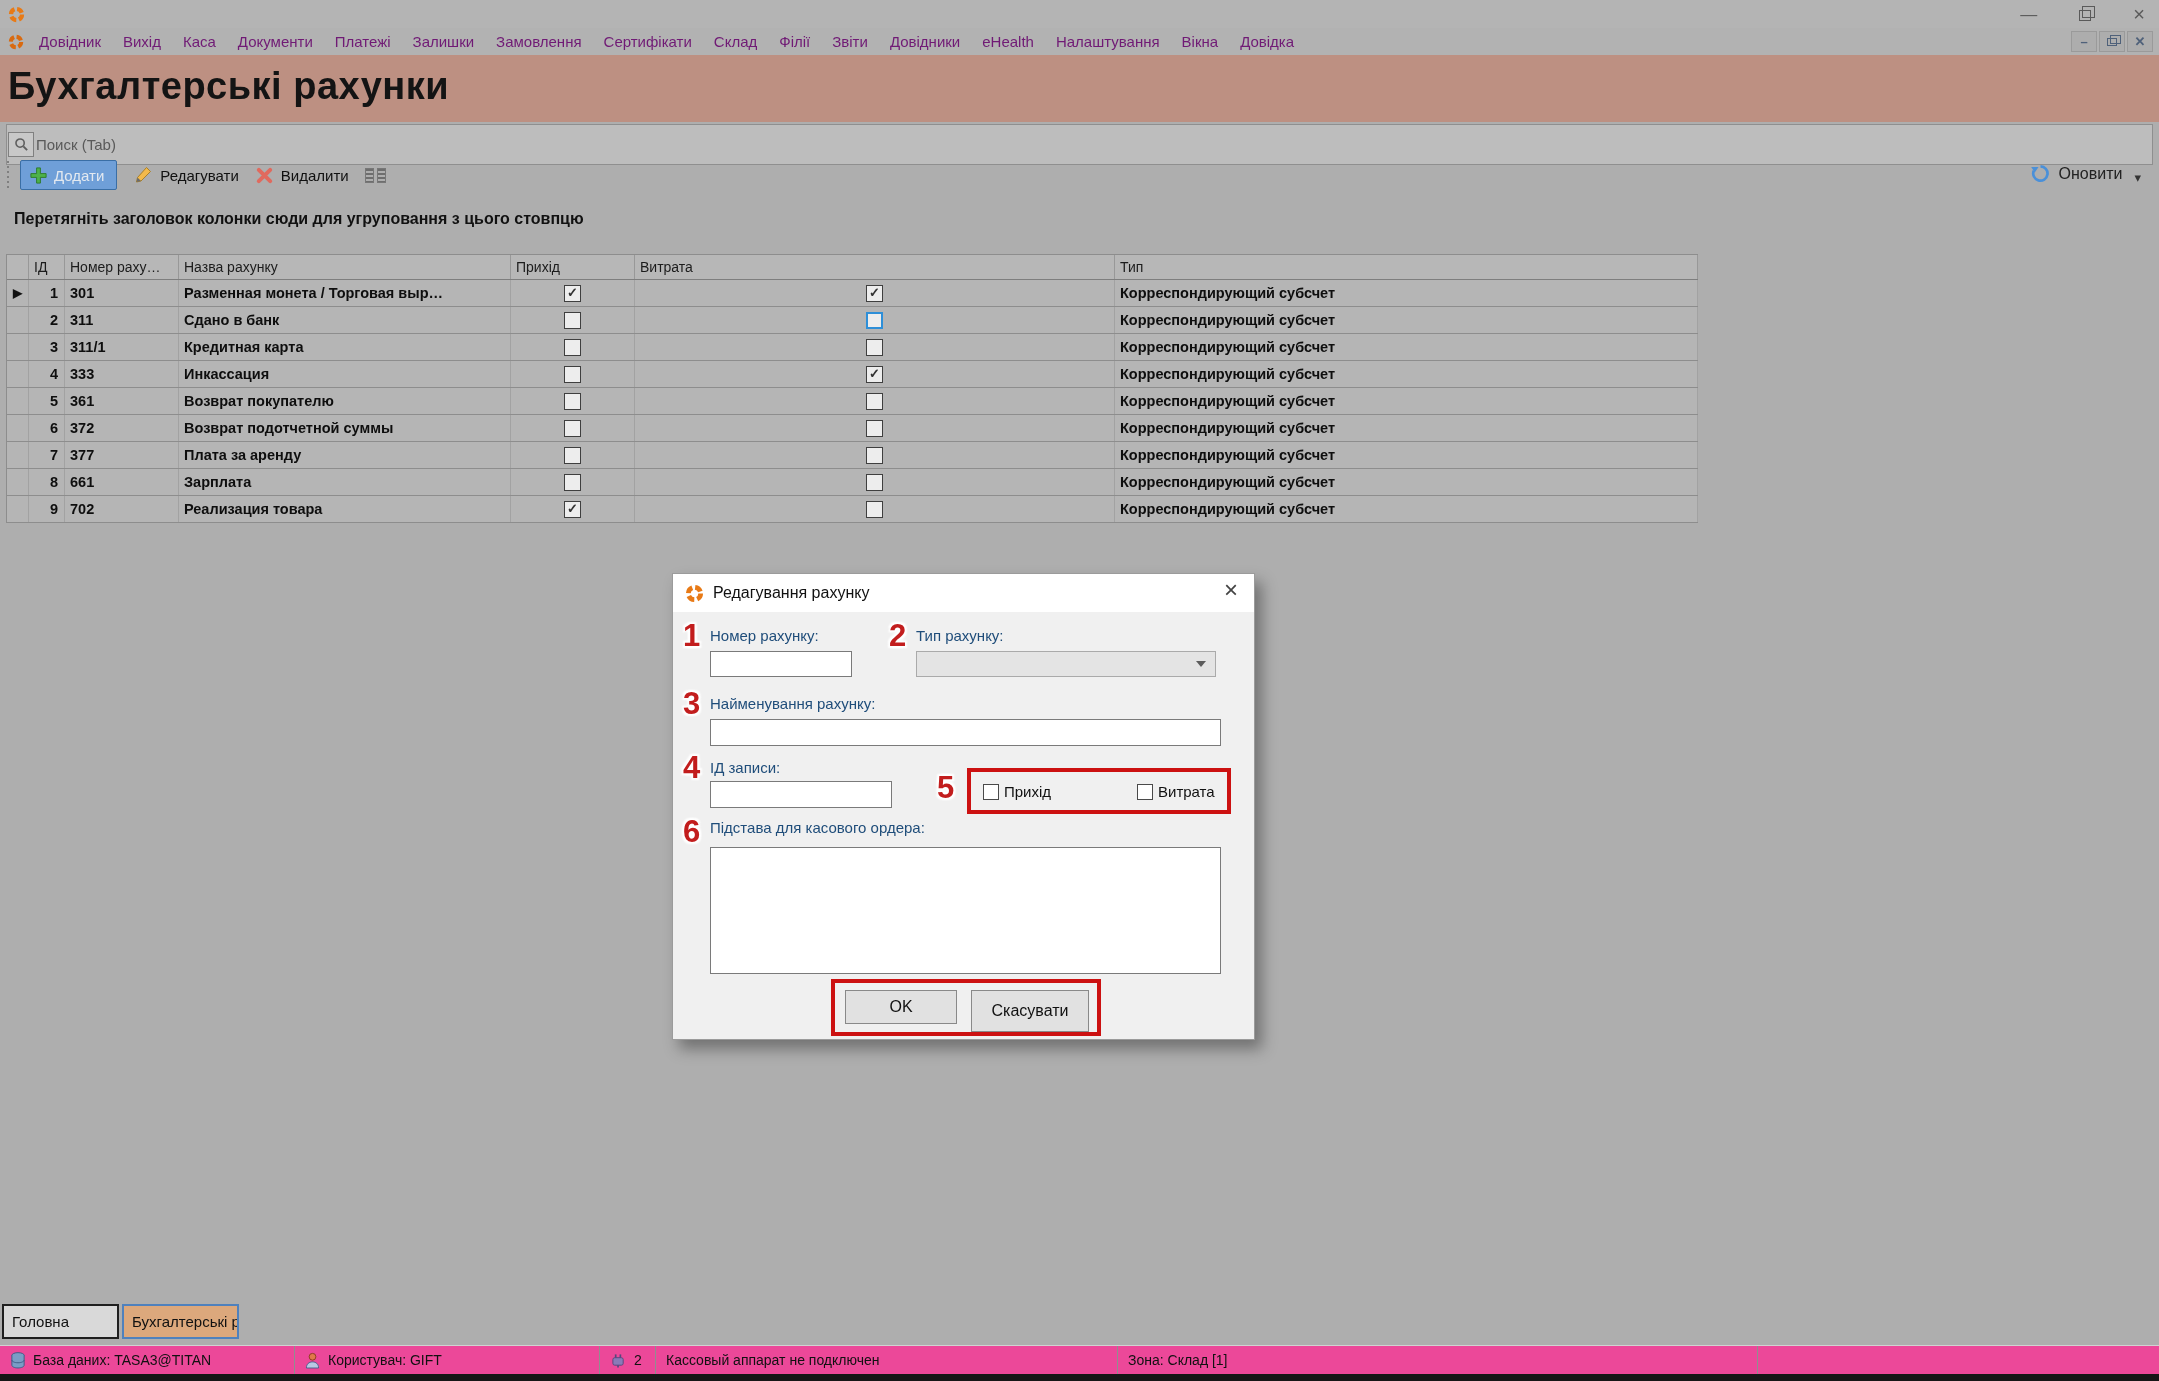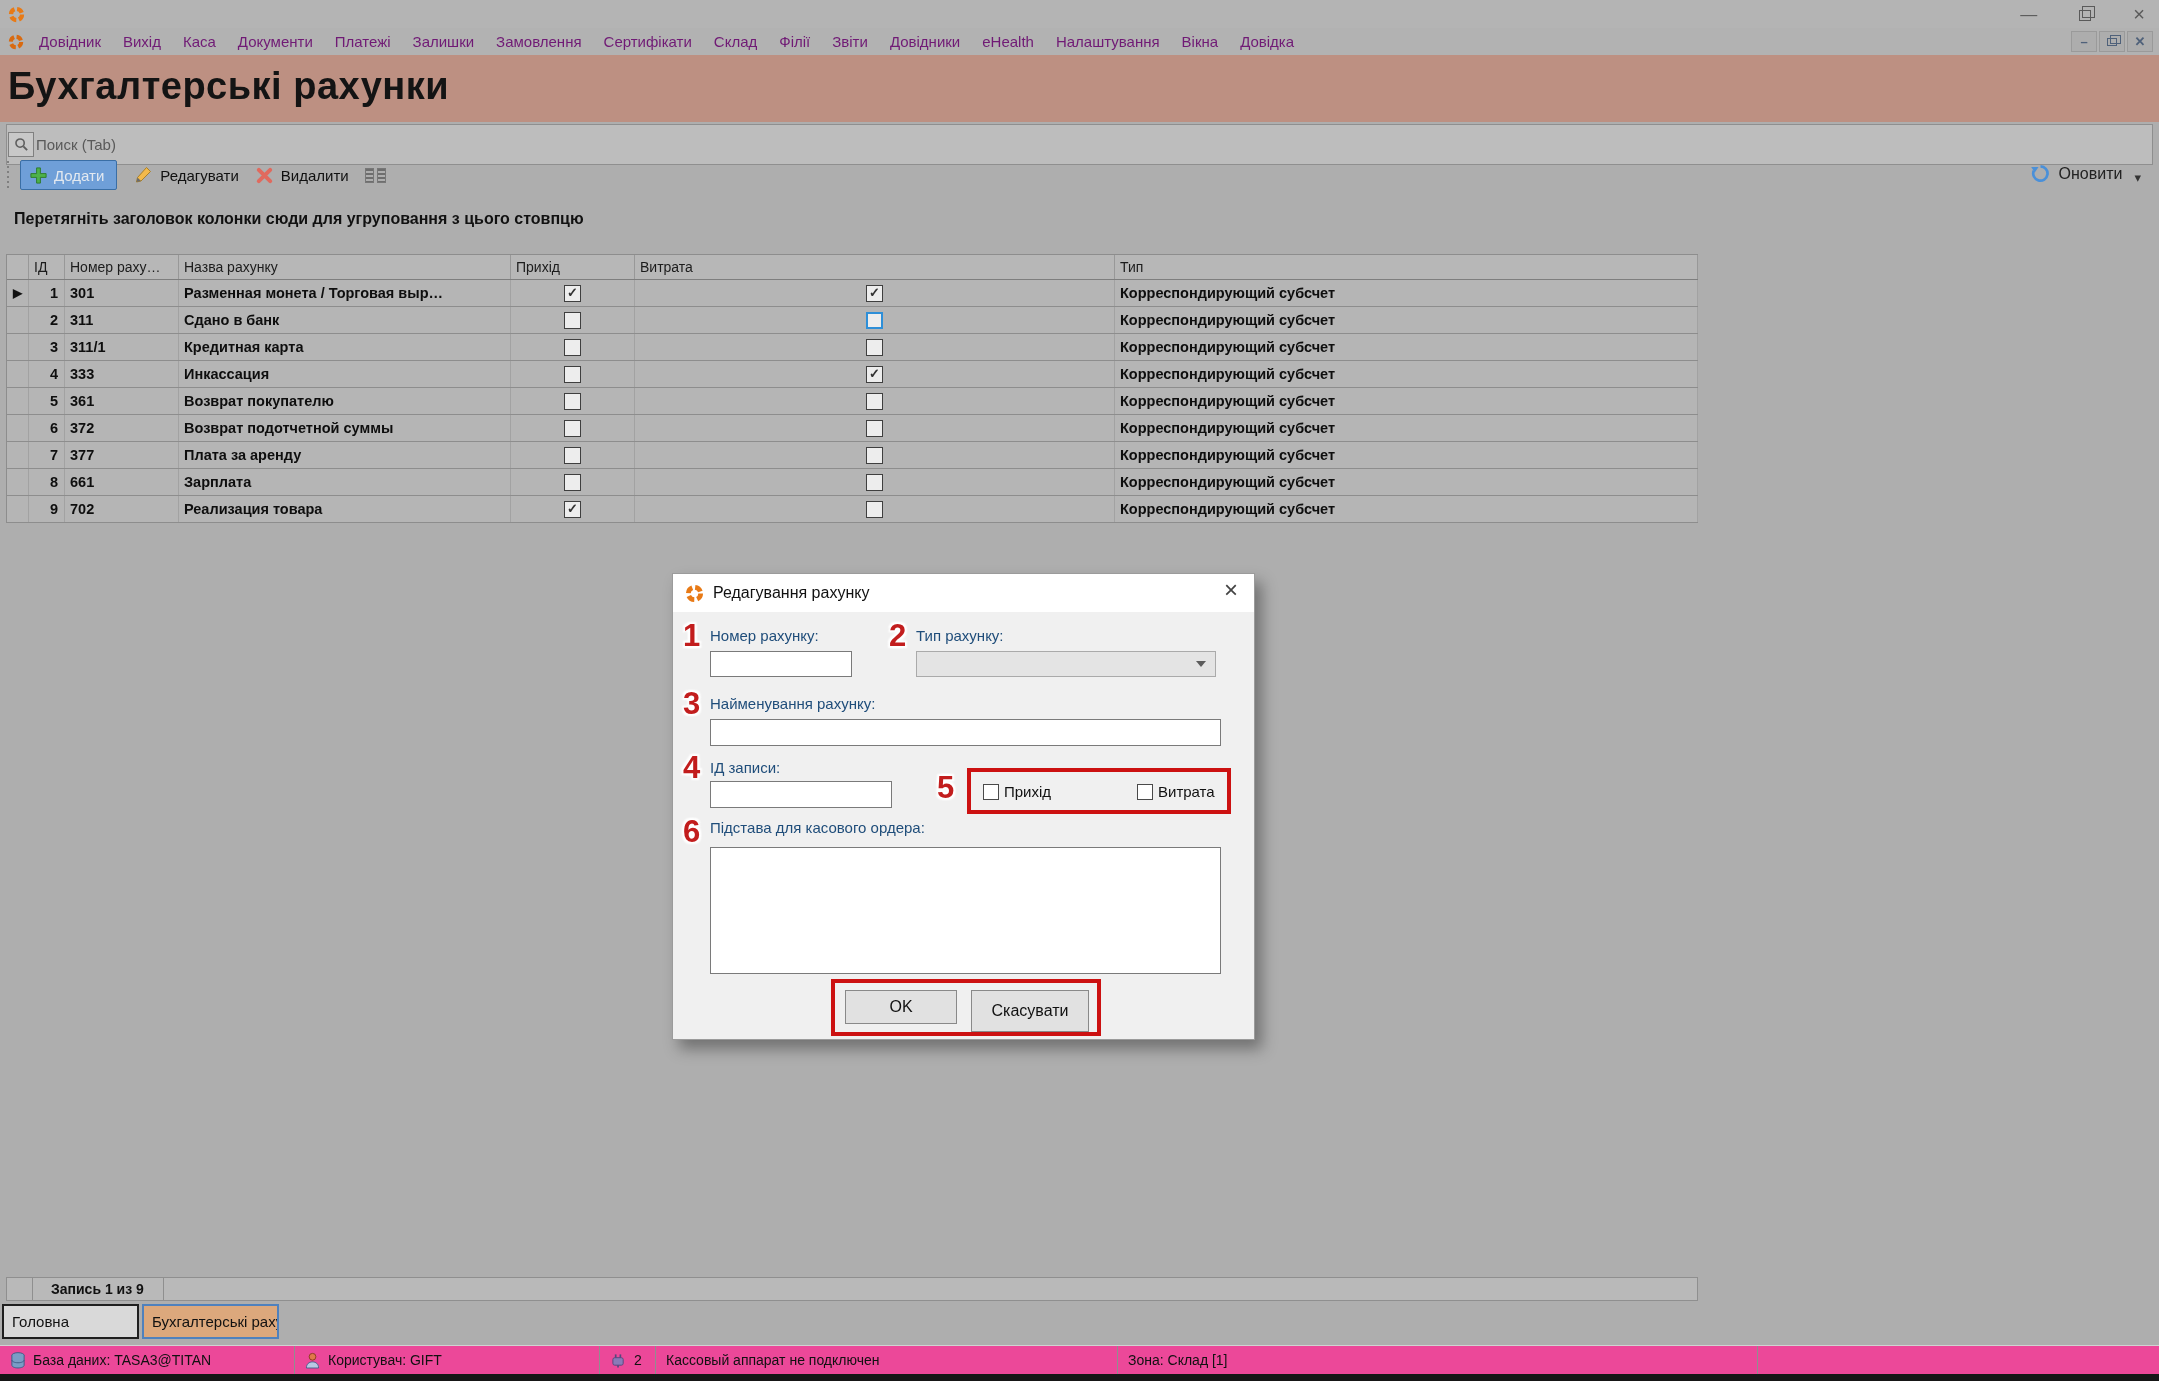--- a/index.html
+++ b/index.html
@@ -96,21 +96,21 @@
   .dlg-btn { position:absolute; background:#e1e1e1; border:1px solid #898989; font-size:16px; color:#111;
              display:flex; align-items:center; justify-content:center; cursor:default; }
 
   
   .record-bar { position:absolute; top:1277px; left:6px; width:1692px; height:24px; background:#b9b9b9;
                 border:1px solid #8f8f8f; display:flex; }
   .record-cell-first { width:26px; border-right:1px solid #8f8f8f; }
   .record-cell-text { width:131px; border-right:1px solid #8f8f8f; overflow:hidden; white-space:nowrap;
                       font-size:14px; font-weight:bold; color:#111; padding:3px 0 0 18px; }
   .tabbar { position:absolute; top:1304px; left:2px; height:38px; display:flex; gap:3px; }
-  .tab { height:35px; width:137px; background:#d9d9d9; border:2px solid #1f1f1f; font-size:15px; color:#111;
+  .tab { height:35px; width:117px; background:#d9d9d9; border:2px solid #1f1f1f; font-size:15px; color:#111;
          padding:7px 0 0 8px; cursor:default; overflow:hidden; white-space:nowrap; }
   .tab.active { background:#dca87c; border-color:#4f81bd; }
   .statusbar { position:absolute; top:1345px; left:0; width:100%; height:29px; background:#ec4899;
                border-top:1px solid #d2d2d2; display:flex; align-items:center; font-size:14px; color:#111; }
   .seg { display:flex; align-items:center; gap:7px; height:100%; border-right:1px solid #8f8f8f; padding:0 10px; }
   .seg-db { width:295px; } .seg-user { width:305px;gap:8px; } .seg-count { width:56px; justify-content:flex-start; }
   .seg-cash { width:462px; } .seg-zone { width:640px; }
   .bottom-strip { position:absolute; top:1374px; left:0; width:100%; height:7px; background:#161616; }
 
   svg { display:block; }
@@ -386,24 +386,20 @@
 
     <i class="annot" style="left:10px; top:240px;">6</i>
     <span class="dlg-label" style="left:37px; top:245px;">Підстава для касового ордера:</span>
     <textarea class="dlg-textarea" style="left: 37px; top: 273px; width: 511px; height: 127px;"></textarea>
 
     <div class="redbox" style="left:158px; top:405px; width:270px; height:57px;"></div>
     <button class="dlg-btn" style="left:172px; top:416px; width:112px; height:34px;">OK</button>
     <button class="dlg-btn" style="left:298px; top:416px; width:118px; height:42px;">Скасувати</button>
   </div>
 
-  <div class="record-bar">
-    <div class="record-cell-first"></div>
-    <div class="record-cell-text">Запись 1 из 9</div>
-  </div>
 
   <div class="tabbar" id="tab-strip">
       <div class="tab">Головна</div>
       <div class="tab active">Бухгалтерські рахун ...</div>
     </div>
 
   <div class="statusbar">
     <div class="seg seg-db">
       <svg width="16" height="17" viewBox="0 0 16 18">
         <ellipse cx="8" cy="3.5" rx="6.5" ry="2.8" fill="#7a9cc6" stroke="#3d5a85"></ellipse>

